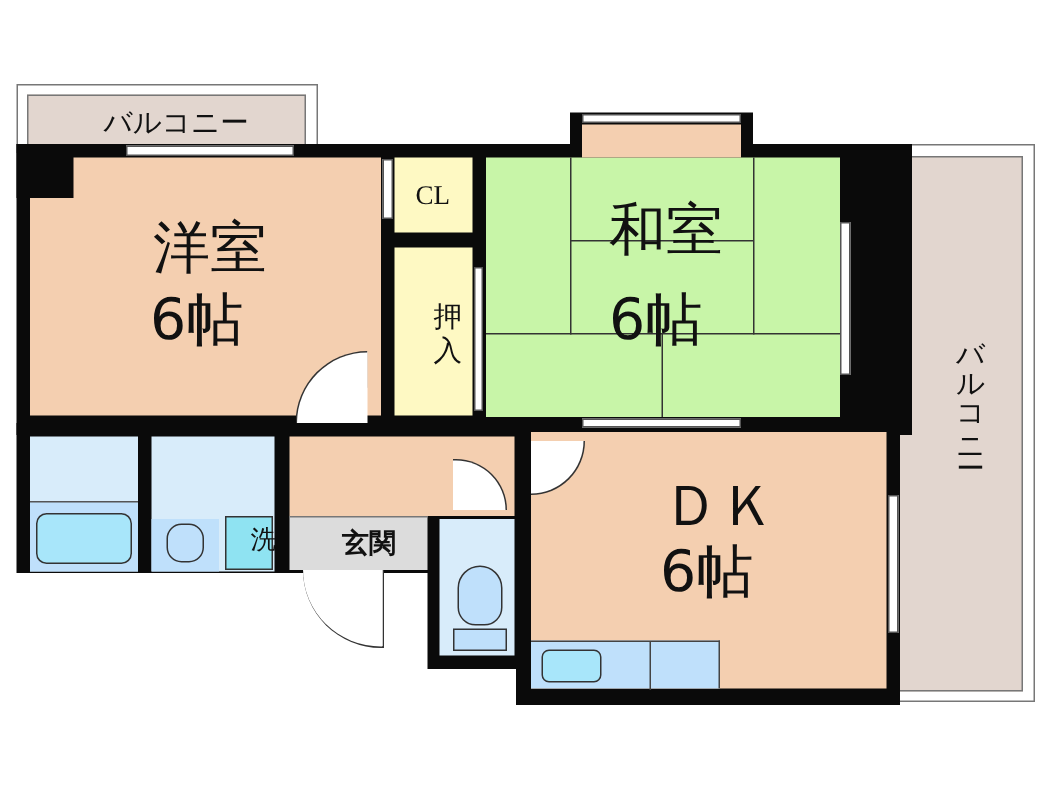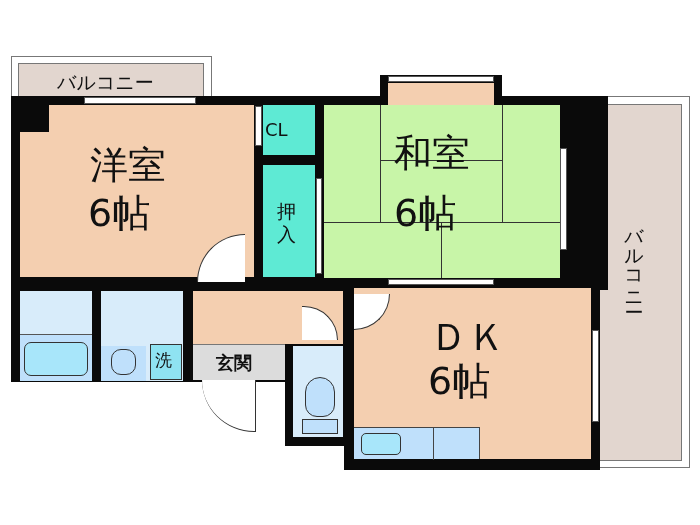--- a/index.html
+++ b/index.html
@@ -1,25 +1,25 @@
 <!DOCTYPE html>
 <html><head>
 <meta charset="utf-8">
 <style>
   html, body { margin:0; padding:0; background:#ffffff; }
   body { width:700px; height:525px; position:relative; overflow:hidden; font-family:"DejaVu Sans", sans-serif; }
   .abs { position:absolute; box-sizing:border-box; }
   .wall { background:#0a0a0a; }
   .room-west { background:#f4cfb0; }
   .room-ja { background:#c8f5a8; }
-  .closet { background:#5eead4; }
+  .closet { background:#fef9c3;font-family:Liberation Serif, serif; }
   .bath { background:#d8ecfa; }
   .balcony-outer { border:1.5px solid #777; background:#fff; }
   .balcony-inner { border:1.5px solid #777; background:#e2d6cf; }
-  .label { position:absolute; color:#111; line-height:1; white-space:nowrap; }
+  .label { position:absolute; color:#111; line-height:1; white-space:nowrap;margin-left:12px; }
   .big { font-size:38px; }
   .win { background:#fff; border:1px solid #555; }
   .tatami-line { position:absolute; background:#333; }
 </style>
 </head>
 <body>
 
 <div class="abs balcony-outer" style="left:11px;top:56px;width:201px;height:46px;"></div>
 <div class="abs balcony-inner" style="left:18px;top:63px;width:186px;height:40px;">
   <span class="label" style="left:38px;top:9px;font-size:19px;">バルコニー</span>

